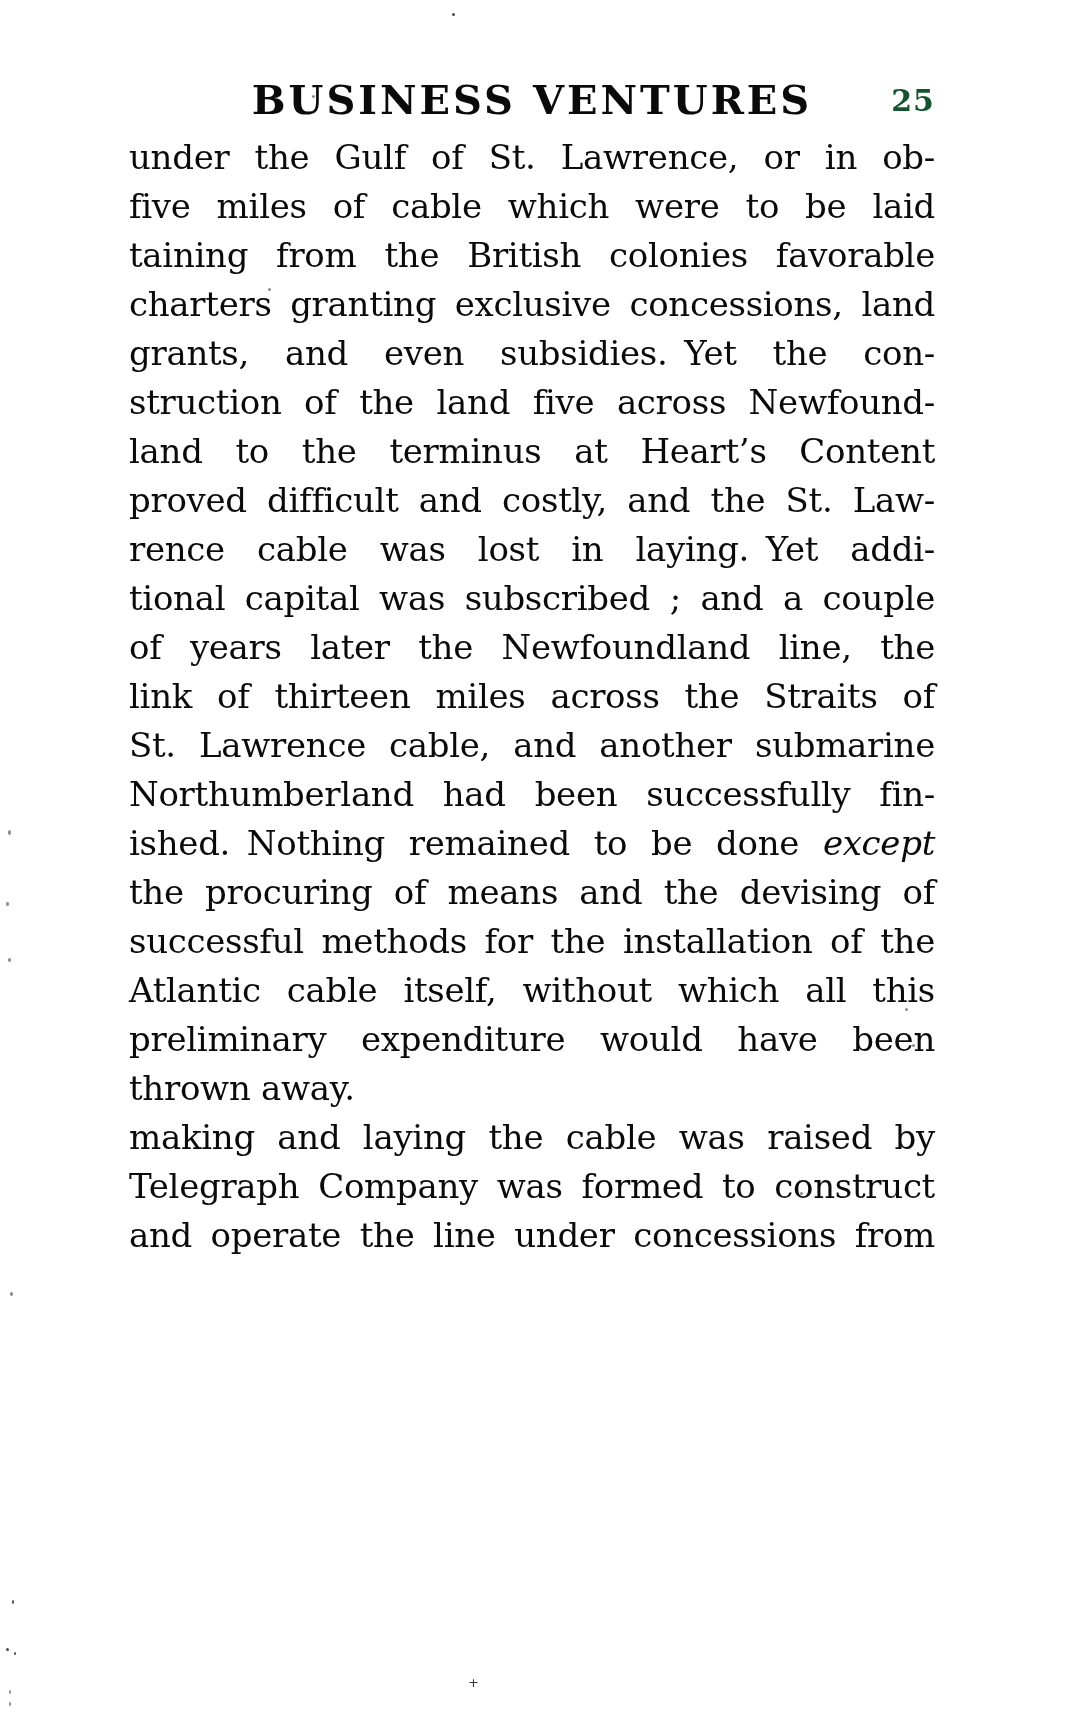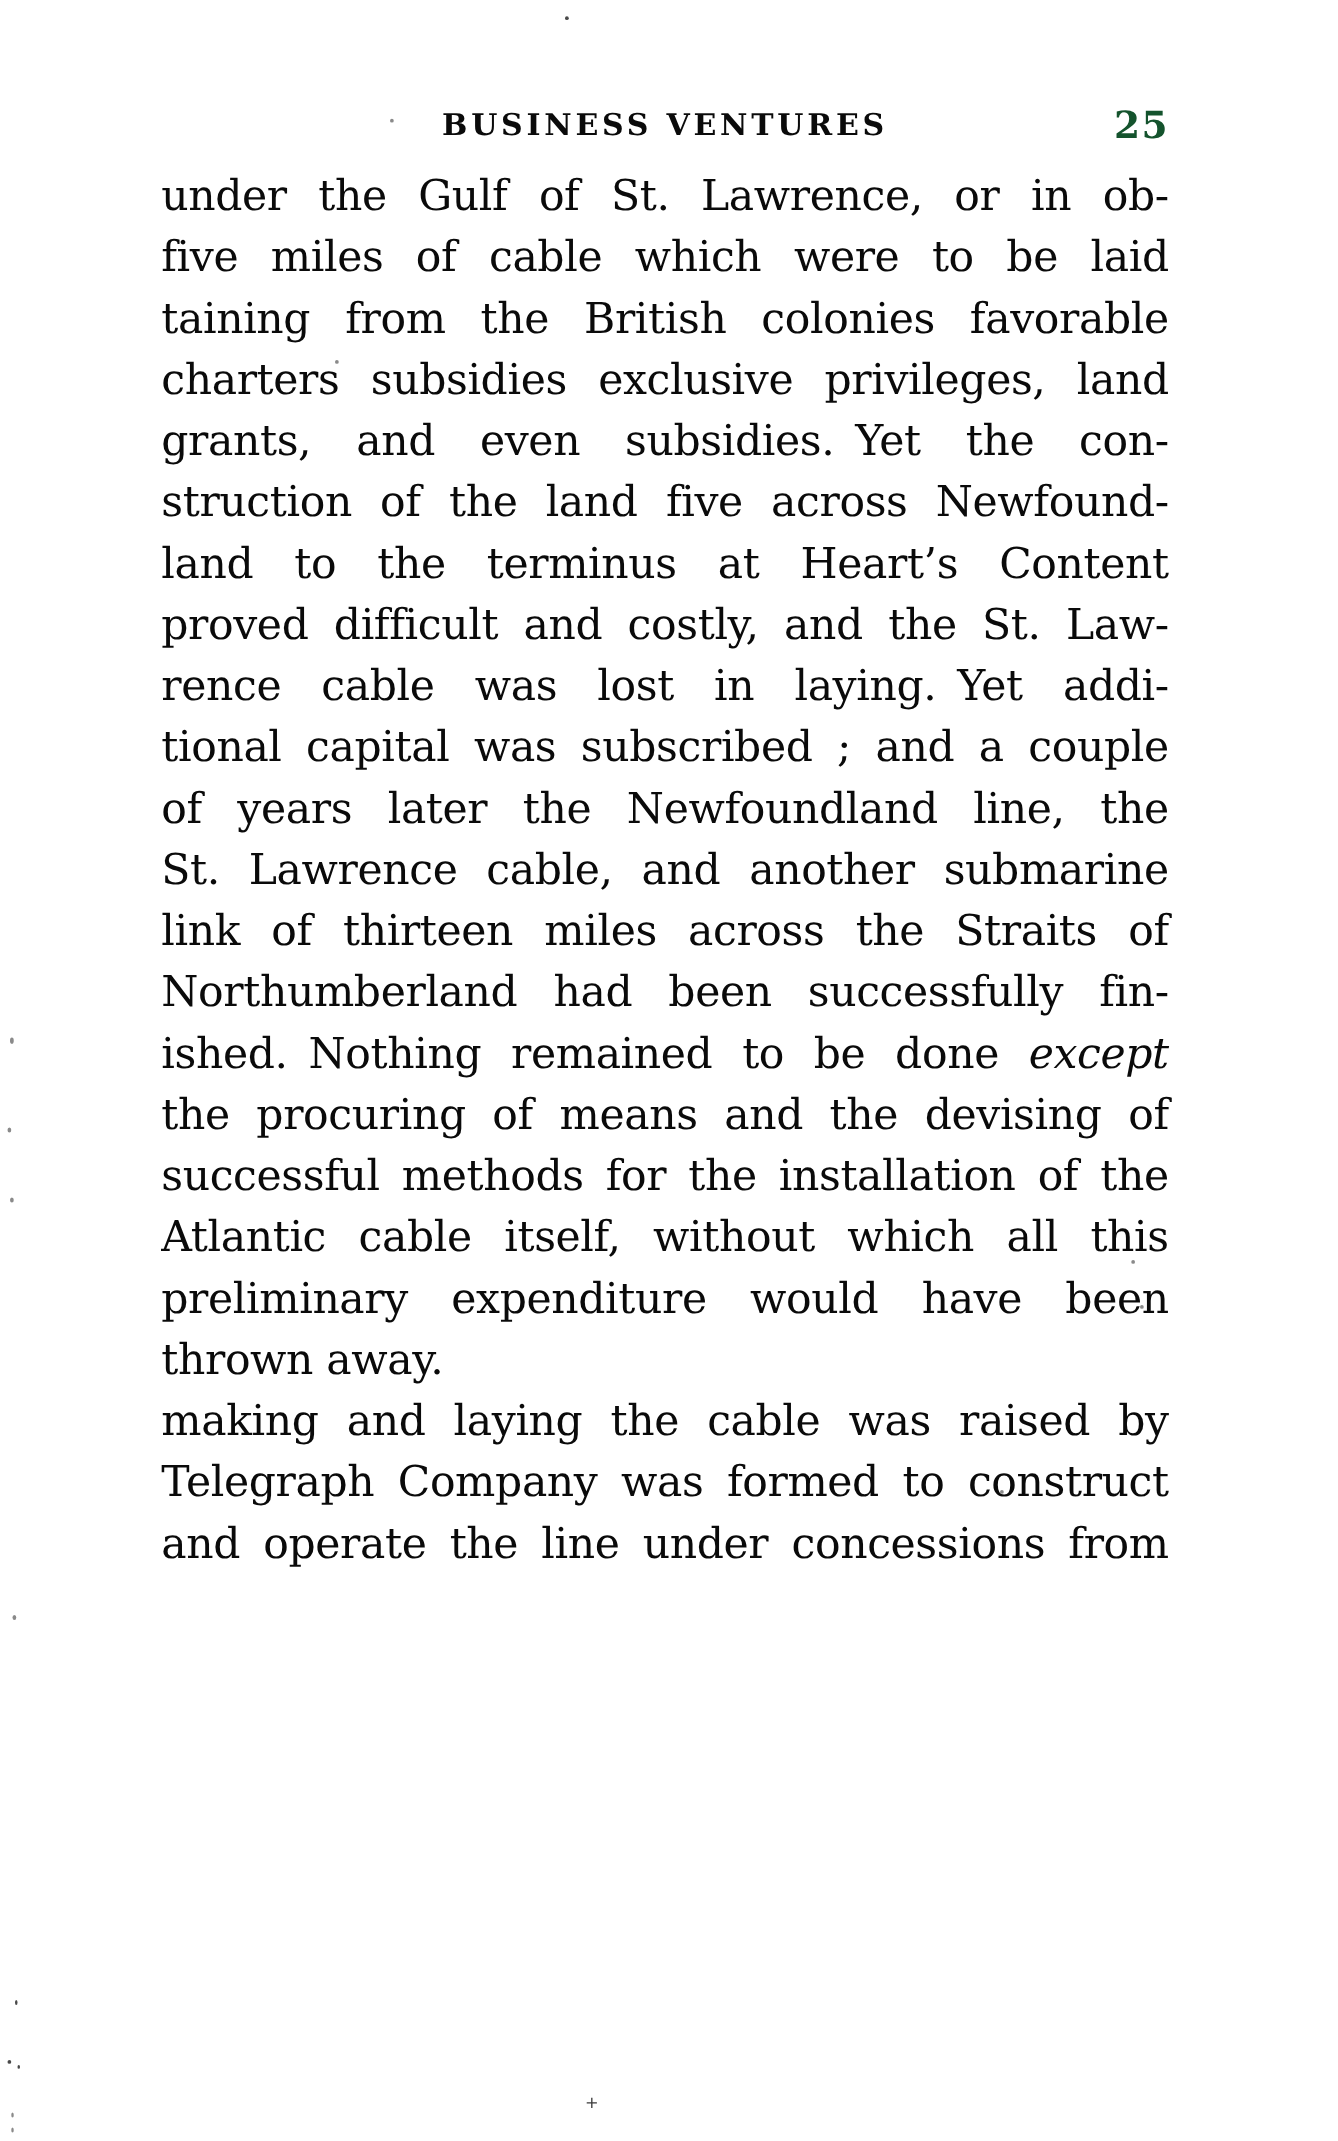--- a/index.html
+++ b/index.html
@@ -15,21 +15,21 @@
   .header-row {
     position: absolute;
     top: 80px;
     left: 129px;
     width: 806px;
     height: 42px;
   }
   .running-head {
     display: block;
     text-align: center;
-    font-size: 24px;
+    font-size: 40px;
     font-weight: bold;
     letter-spacing: 3px;
     line-height: 40px;
     color: #0a0a0a;
   }
   .page-number {
     position: absolute;
     right: 0;
     top: 3px;
     font-size: 30px;
@@ -77,30 +77,30 @@
 
   <div class="header-row">
     <span class="running-head">BUSINESS VENTURES</span>
     <span class="page-number">25</span>
   </div>
 
   <div class="body-text">
       <div class="line"><span>under the Gulf of St. Lawrence, or in ob-</span></div>
       <div class="line"><span>five miles of cable which were to be laid</span></div>
       <div class="line"><span>taining from the British colonies favorable</span></div>
-      <div class="line"><span>charters subsidies exclusive privileges, land</span></div>
+      <div class="line"><span>charters granting exclusive concessions, land</span></div>
       <div class="line"><span>grants, and even subsidies. Yet the con-</span></div>
       <div class="line"><span>struction of the land five across Newfound-</span></div>
       <div class="line"><span>land to the terminus at Heart’s Content</span></div>
       <div class="line"><span>proved difficult and costly, and the St. Law-</span></div>
       <div class="line"><span>rence cable was lost in laying. Yet addi-</span></div>
       <div class="line"><span>tional capital was subscribed ; and a couple</span></div>
       <div class="line"><span>of years later the Newfoundland line, the</span></div>
+      <div class="line"><span>link of thirteen miles across the Straits of</span></div>
       <div class="line"><span>St. Lawrence cable, and another submarine</span></div>
-      <div class="line"><span>link of thirteen miles across the Straits of</span></div>
       <div class="line"><span>Northumberland had been successfully fin-</span></div>
       <div class="line"><span>ished. Nothing remained to be done </span><span class="em">except</span></div>
       <div class="line"><span>the procuring of means and the devising of</span></div>
       <div class="line"><span>successful methods for the installation of the</span></div>
       <div class="line"><span>Atlantic cable itself, without which all this</span></div>
       <div class="line"><span>preliminary expenditure would have been</span></div>
       <div class="line end"><span>thrown away.</span></div>
       <div class="line"><span>making and laying the cable was raised by</span></div>
       <div class="line"><span>Telegraph Company was formed to construct</span></div>
       <div class="line"><span>and operate the line under concessions from</span></div>

